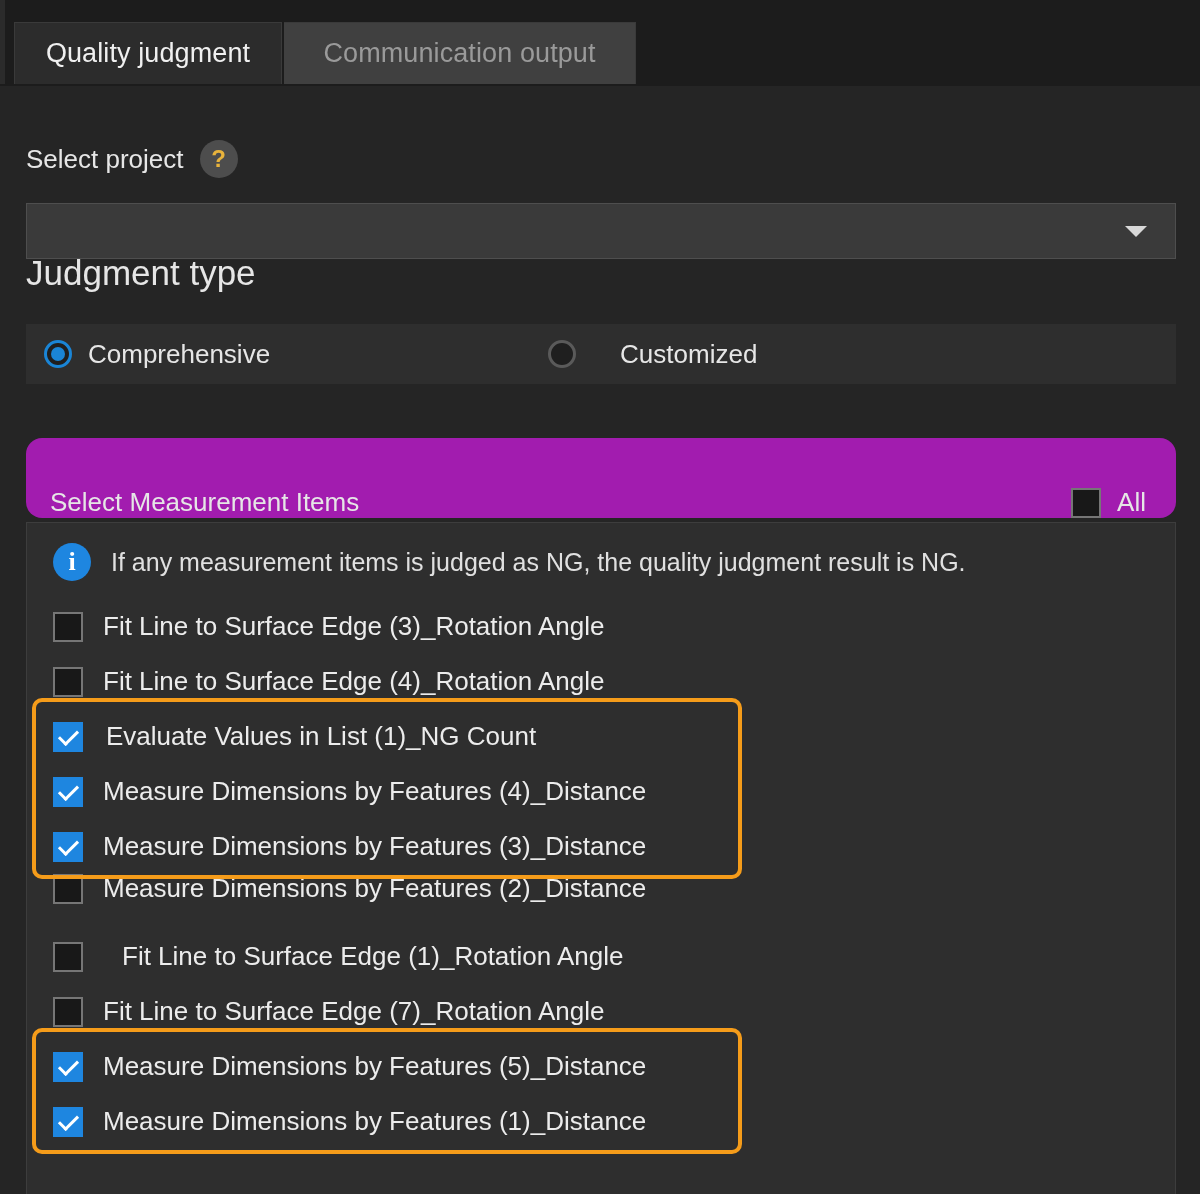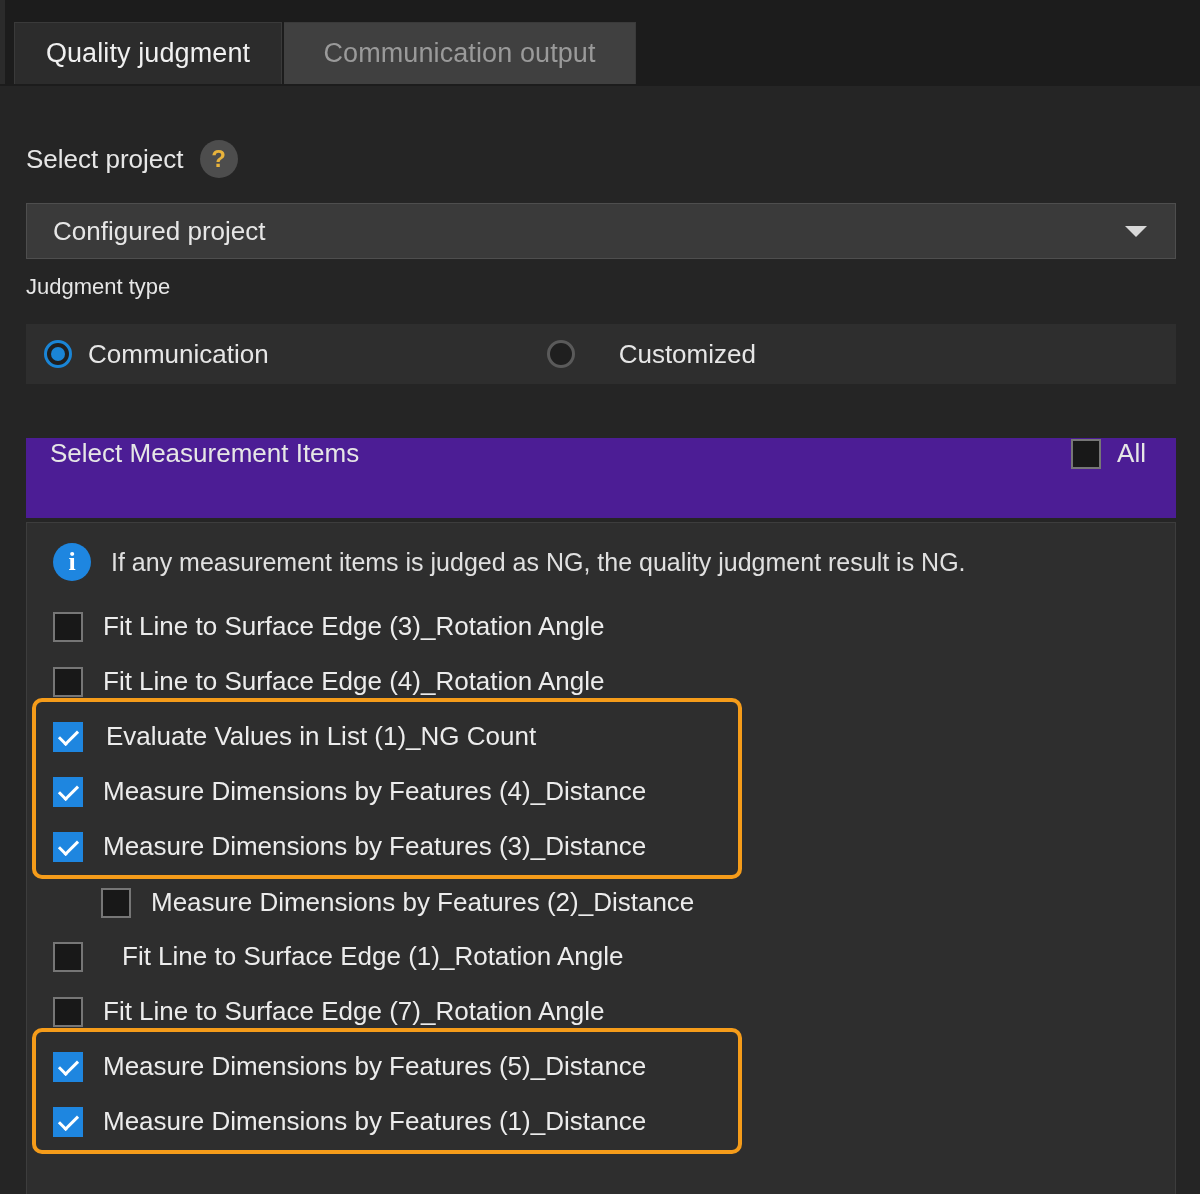--- a/index.html
+++ b/index.html
@@ -126,22 +126,22 @@
     right: 28px;
     width: 0; height: 0;
     border-left: 11px solid transparent;
     border-right: 11px solid transparent;
     border-top: 11px solid #d8d8d8;
   }
 
   
   .jt-label {
     position: absolute;
-    left: 26px; top: 188px;
-    font-size: 22px;
+    left: 26px; top: 167px;
+    font-size: 35px;
     color: #e6e6e6;
   }
 
   
   .radio-bar {
     position: absolute;
     left: 26px; top: 238px;
     width: 1150px; height: 60px;
     background: #2e2e2e;
     display: flex;
@@ -177,23 +177,24 @@
   .radio-item .rlabel {
     font-size: 26px;
     color: #e6e6e6;
   }
 
   
   .smi-header {
     position: absolute;
     left: 26px; top: 352px;
     width: 1150px; height: 80px;
-    background: #4c1d95;
-    display: flex;
-    align-items: flex-start;
+    background: #a21caf;
+    display: flex;
+    align-items: flex-end;
+    border-radius: 16px;
   }
   .smi-header .title {
     margin-left: 24px;
     font-size: 26px;
     color: #e6e6e6;
   }
   .smi-header .all-wrap {
     position: absolute;
     right: 30px;
     display: flex;
@@ -311,30 +312,29 @@
   <div class="tabstrip-underline"></div>
 
   <div class="body-panel">
 
     <div class="label-row">
       <span class="text">Select project</span>
       <span class="help-badge">?</span>
     </div>
 
     <div class="combo">
-      <span class="value">Configured project</span>
       <span class="caret"></span>
     </div>
 
     <div class="jt-label">Judgment type</div>
 
     <div class="radio-bar">
       <div class="radio-item first">
         <span class="radio-dot on"></span>
-        <span class="rlabel">Communication</span>
+        <span class="rlabel">Comprehensive</span>
       </div>
       <div class="radio-item second">
         <span class="radio-dot"></span>
         <span class="rlabel">Customized</span>
       </div>
     </div>
 
     <div class="smi-header">
       <span class="title">Select Measurement Items</span>
       <span class="all-wrap">
@@ -362,21 +362,21 @@
             <span class="rlabel">Evaluate Values in List (1)_NG Count</span>
           </div>
           <div class="row" style="top: 241px;">
             <span class="cbx on"></span>
             <span class="rlabel">Measure Dimensions by Features (4)_Distance</span>
           </div>
           <div class="row" style="top: 296px;">
             <span class="cbx on"></span>
             <span class="rlabel">Measure Dimensions by Features (3)_Distance</span>
           </div>
-          <div class="row" style="top: 352px; margin-left: 48px;">
+          <div class="row" style="top: 338px;">
             <span class="cbx"></span>
             <span class="rlabel">Measure Dimensions by Features (2)_Distance</span>
           </div>
           <div class="row" style="top: 406px; gap: 39px;">
             <span class="cbx"></span>
             <span class="rlabel">Fit Line to Surface Edge (1)_Rotation Angle</span>
           </div>
           <div class="row" style="top: 461px;">
             <span class="cbx"></span>
             <span class="rlabel">Fit Line to Surface Edge (7)_Rotation Angle</span>

